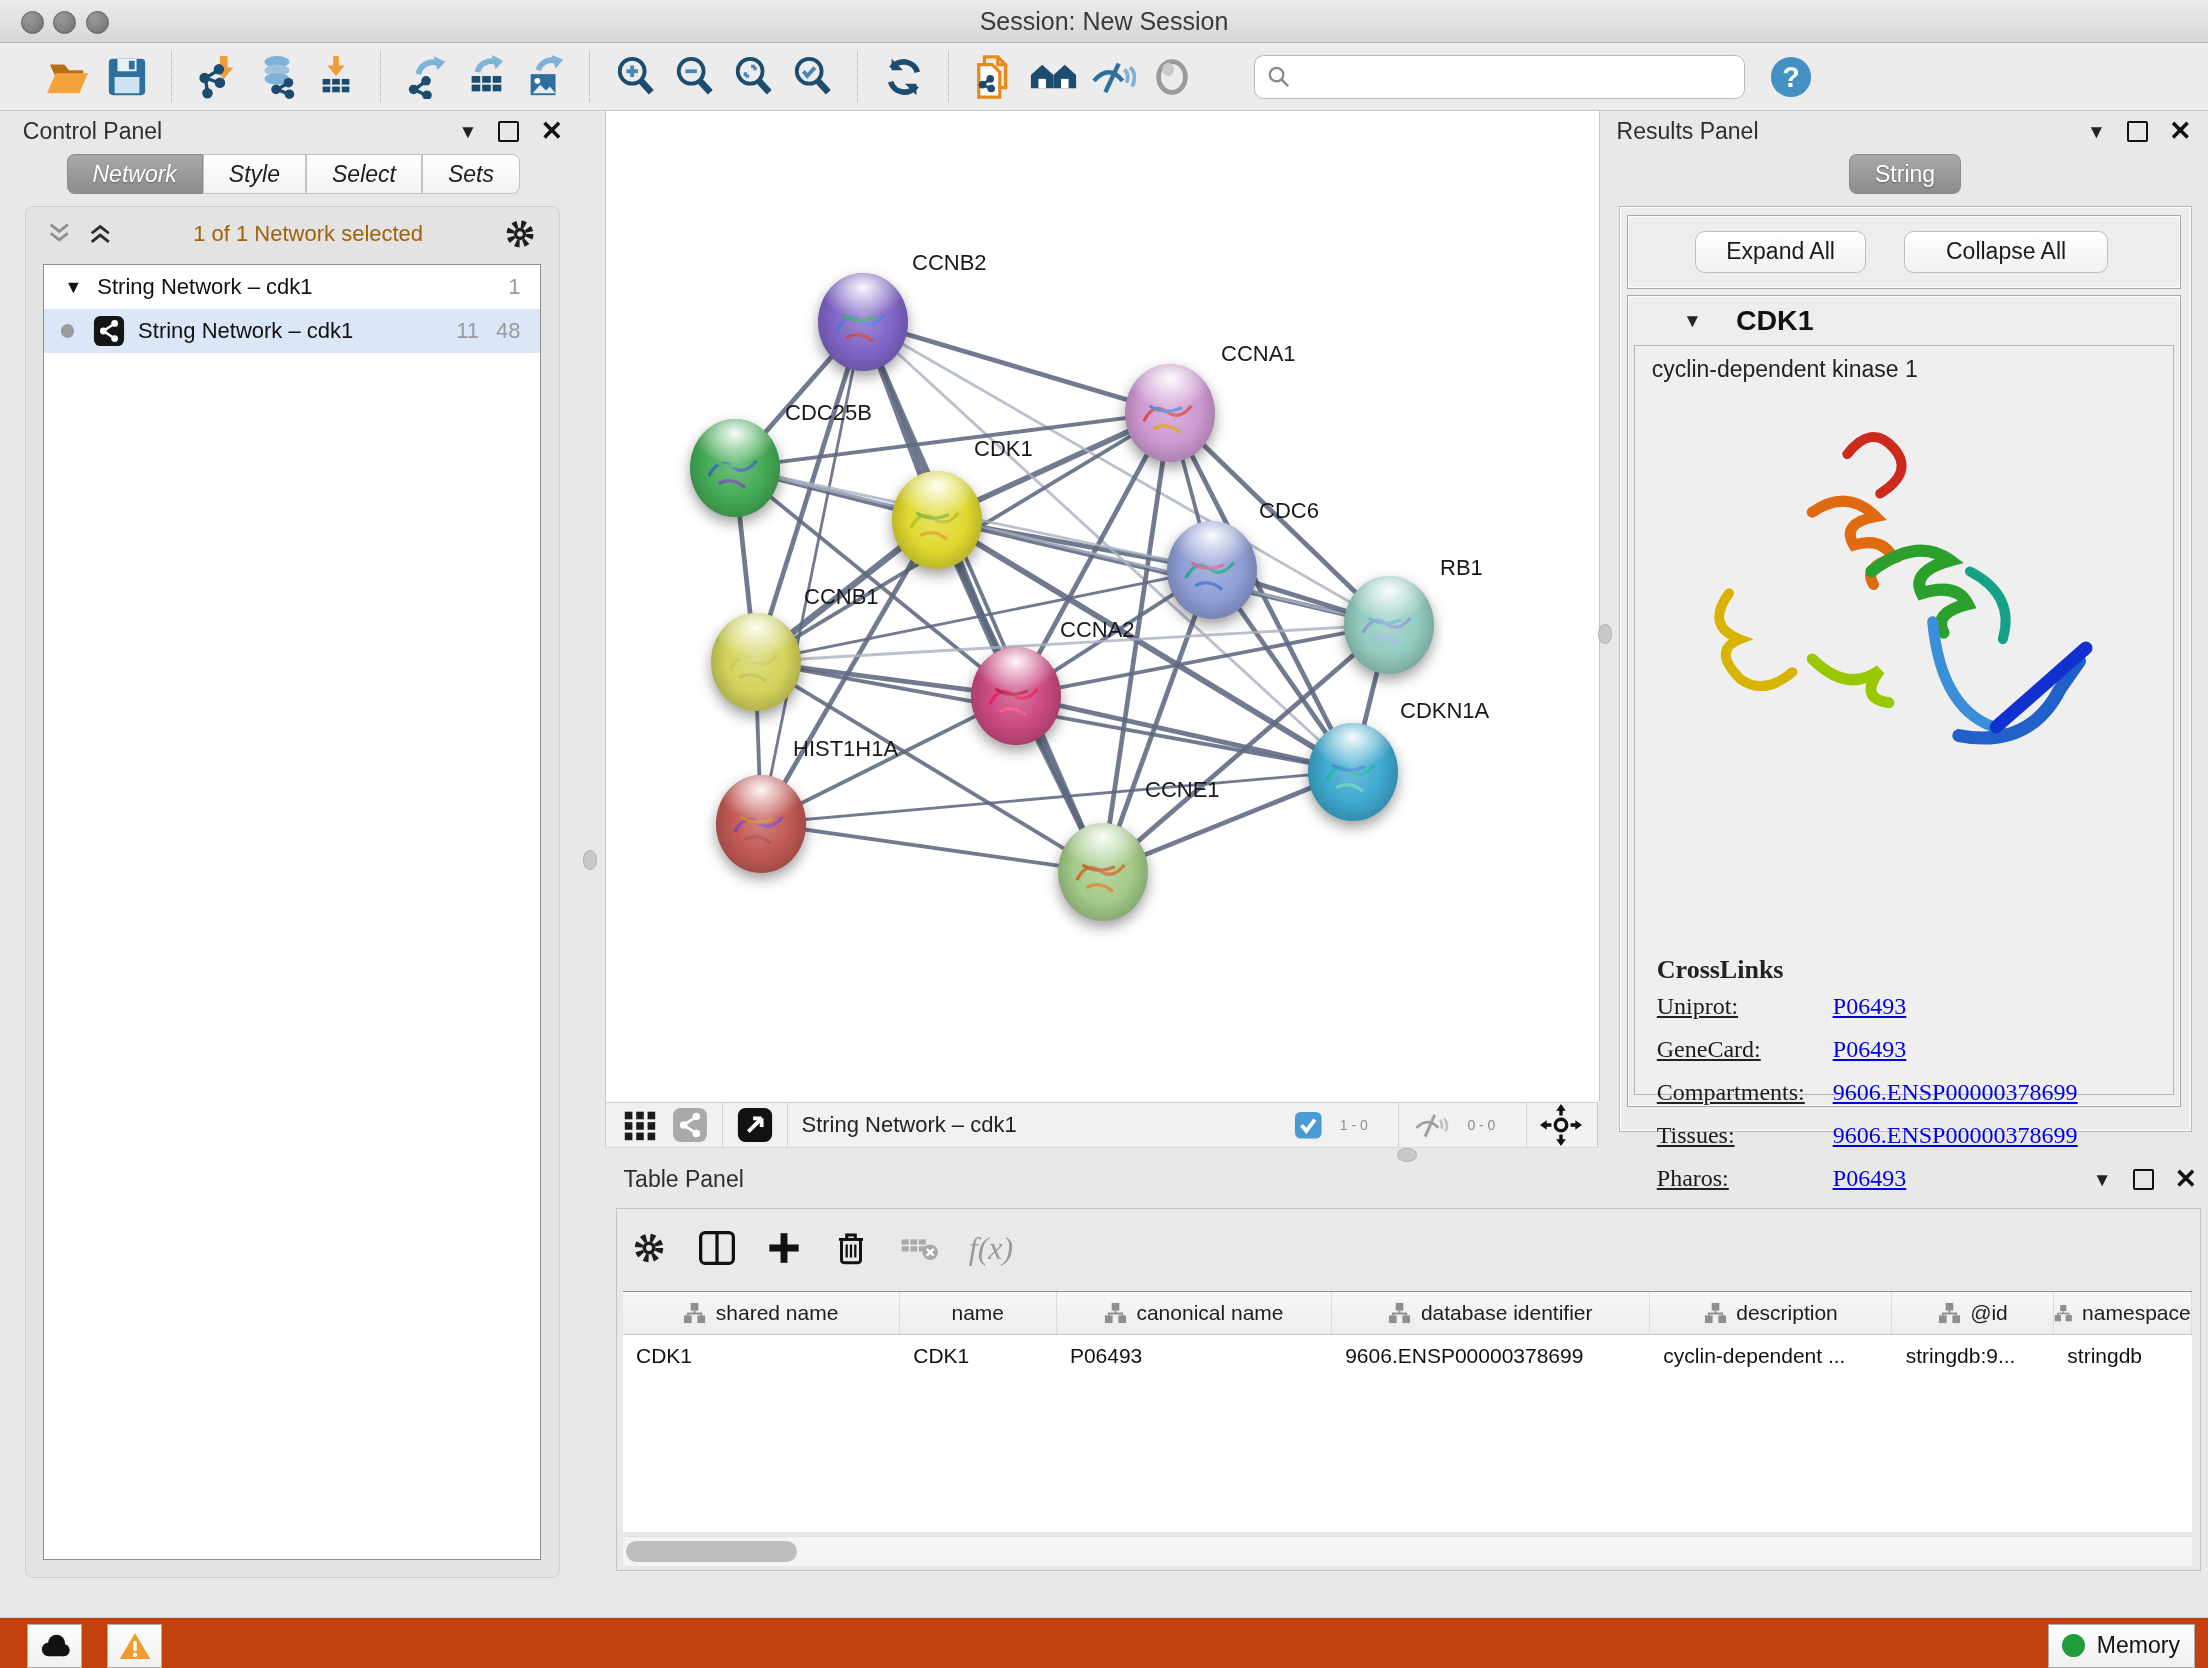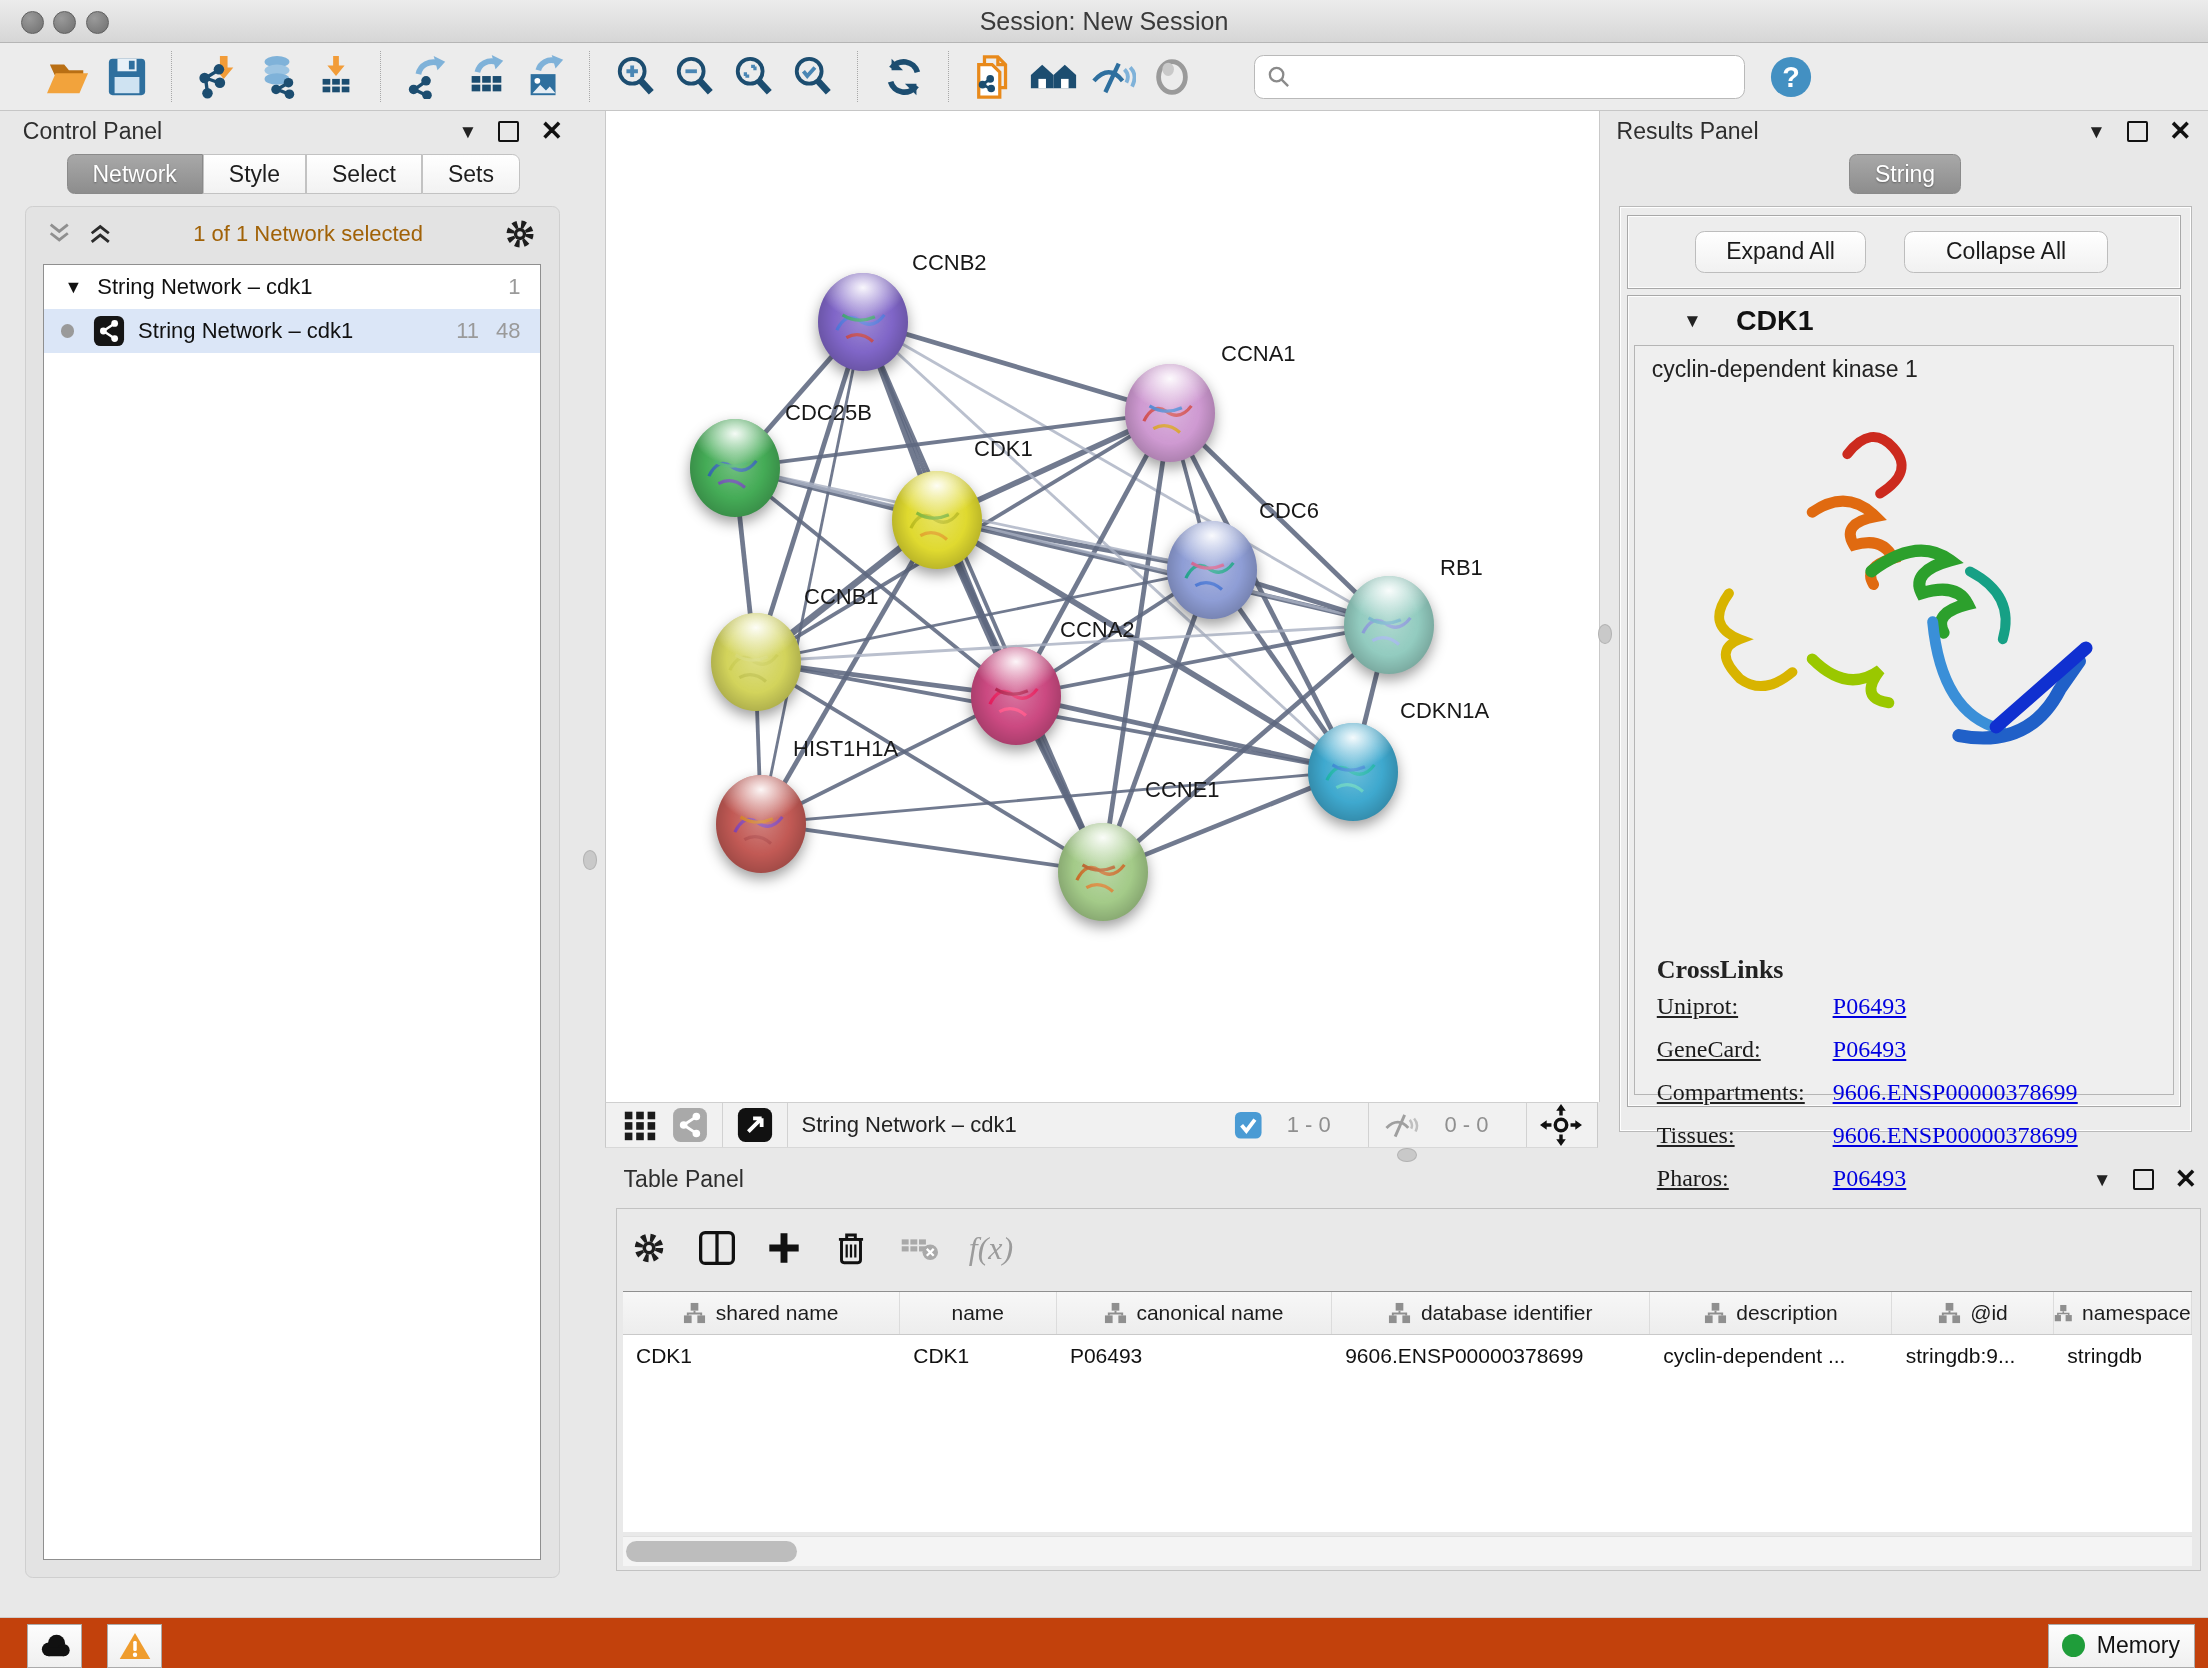--- a/index.html
+++ b/index.html
@@ -50,21 +50,21 @@
         filter:drop-shadow(0 6.7px 6.7px rgba(0,0,0,.38));}
   .node .shade{position:absolute;inset:0;border-radius:50%;
      background:radial-gradient(ellipse 62% 42% at 50% 15%,rgba(255,255,255,.95),rgba(255,255,255,0) 75%),
                 radial-gradient(ellipse at 50% 46%,rgba(255,255,255,.25) 0%,rgba(0,0,0,0) 46%,rgba(0,0,0,.32) 96%);}
   .node svg{position:absolute;left:11.4px;top:21px;}
   .nlabel{position:absolute;font-size:22px;color:#181818;white-space:nowrap;}
   
   #net-strip{left:605px;top:1102px;width:993px;height:46px;background:#f1f1f1;border-top:1px solid #cfcfcf;
              border-bottom:1px solid #d8d8d8;display:flex;align-items:center;border-left:1px solid #c9c9c9;border-right:1px solid #c9c9c9;box-sizing:border-box;}
   .strip-sep{width:1px;height:44px;background:#d2d2d2;margin:0 13.3px;}
-  #net-strip .cnt{font-size:22px;color:#8f8f8f;margin:0 24px;}
+  #net-strip .cnt{font-size:14px;color:#8f8f8f;margin:0 17px;}
   
   #results-panel{left:1609px;top:118px;width:592px;height:1027px;}
   #rp-box{position:absolute;left:9.5px;top:88px;width:571px;height:924px;background:#ececec;
           border:1px solid #b9b9b9;box-shadow:inset 0 0 0 1px #fff;}
   .rp-sub{position:absolute;left:7.6px;background:#ededed;border:1px solid #a8a8a8;box-shadow:inset 0 0 0 1px #fdfdfd;}
   .btn{background:linear-gradient(#ffffff,#f1f1f1);border:1px solid #bdbdbd;border-radius:9.5px;
        font-size:23px;color:#1a1a1a;display:flex;align-items:center;justify-content:center;}
   #rp-protein-name{font-size:28.5px;font-weight:bold;color:#111;}
   #rp-desc{font-size:23px;color:#222;}
   .serif{font-family:"Liberation Serif",serif;}
@@ -286,21 +286,21 @@
 
 <div class="abs" id="control-panel">
   <div style="position:absolute;left:13.3px;top:0;right:9.5px;display:flex;align-items:center;justify-content:space-between;">
     <span class="panel-title">Control Panel</span>
     <span class="win-ctl">
       <span class="caret">▼</span>
       <span class="sq"></span>
       <span class="x">✕</span>
     </span>
   </div>
-  <div style="position:absolute;left:57px;top:36px;display:flex;">
+  <div style="position:absolute;left:57px;top:36px;display:flex;font-style:italic;">
     <div class="tab sel first">Network</div>
     <div class="tab">Style</div>
     <div class="tab">Select</div>
     <div class="tab last">Sets</div>
   </div>
   <div id="cp-group">
     <div id="cp-toolbar">
       <svg class="iconsvg" style="margin-left:19px" width="28.5" height="28.5" viewBox="0 0 30 30">
         <path d="M6 6l9 7 9-7M6 15l9 7 9-7" stroke="#8f8f8f" stroke-width="3" fill="none"></path>
       </svg>

